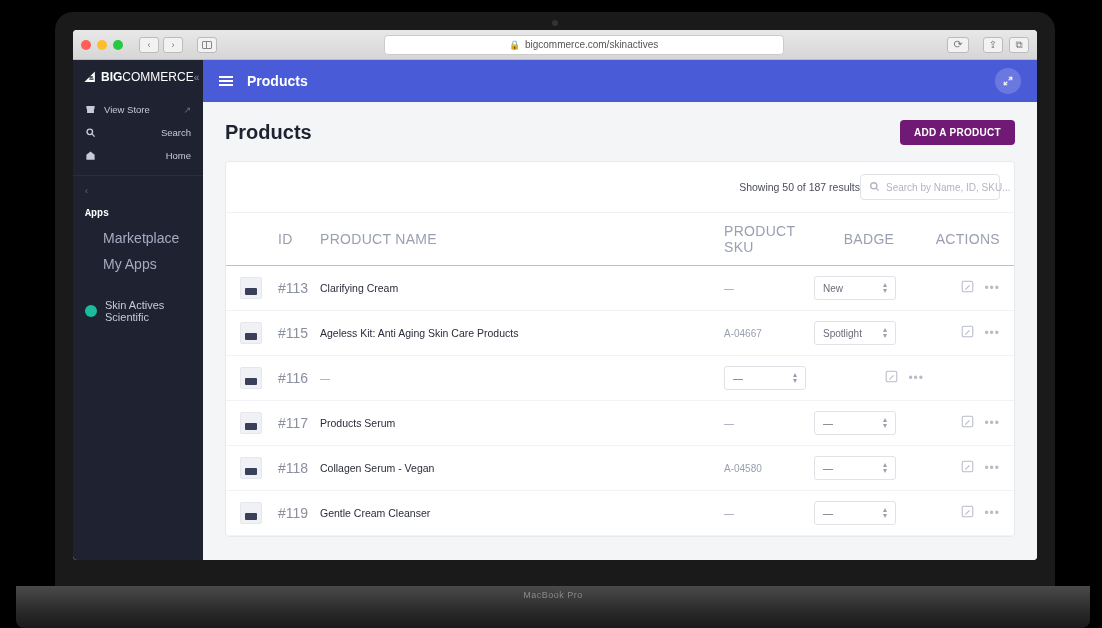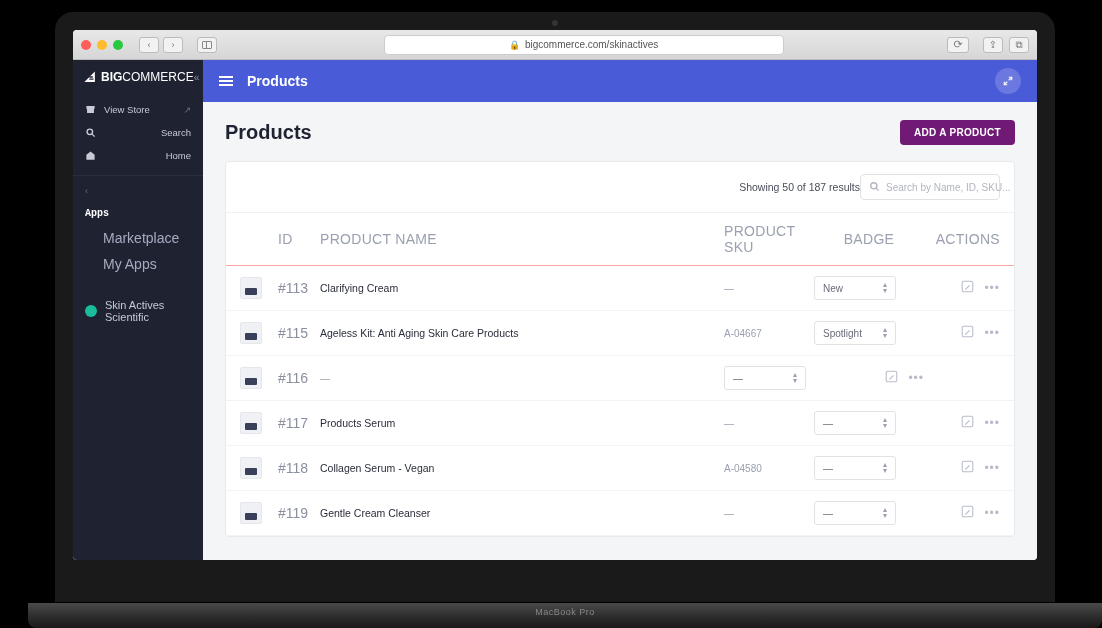--- a/index.html
+++ b/index.html
@@ -30,23 +30,23 @@
       height: 530px;
       background: #fff;
       border-radius: 4px;
       overflow: hidden;
       display: flex;
       flex-direction: column;
     }
     .laptop-base {
       position: absolute;
       bottom: 0;
-      left: 28px;
+      left: 16px;
       width: 1074px;
-      height: 25px;
+      height: 42px;
       background: linear-gradient(#4a4a4a, #2a2a2a 60%, #1a1a1a);
       border-radius: 0 0 8px 8px;
     }
     .laptop-label {
       text-align: center;
       font-size: 9px;
       color: #888;
       padding-top: 4px;
       letter-spacing: 0.5px;
     }

